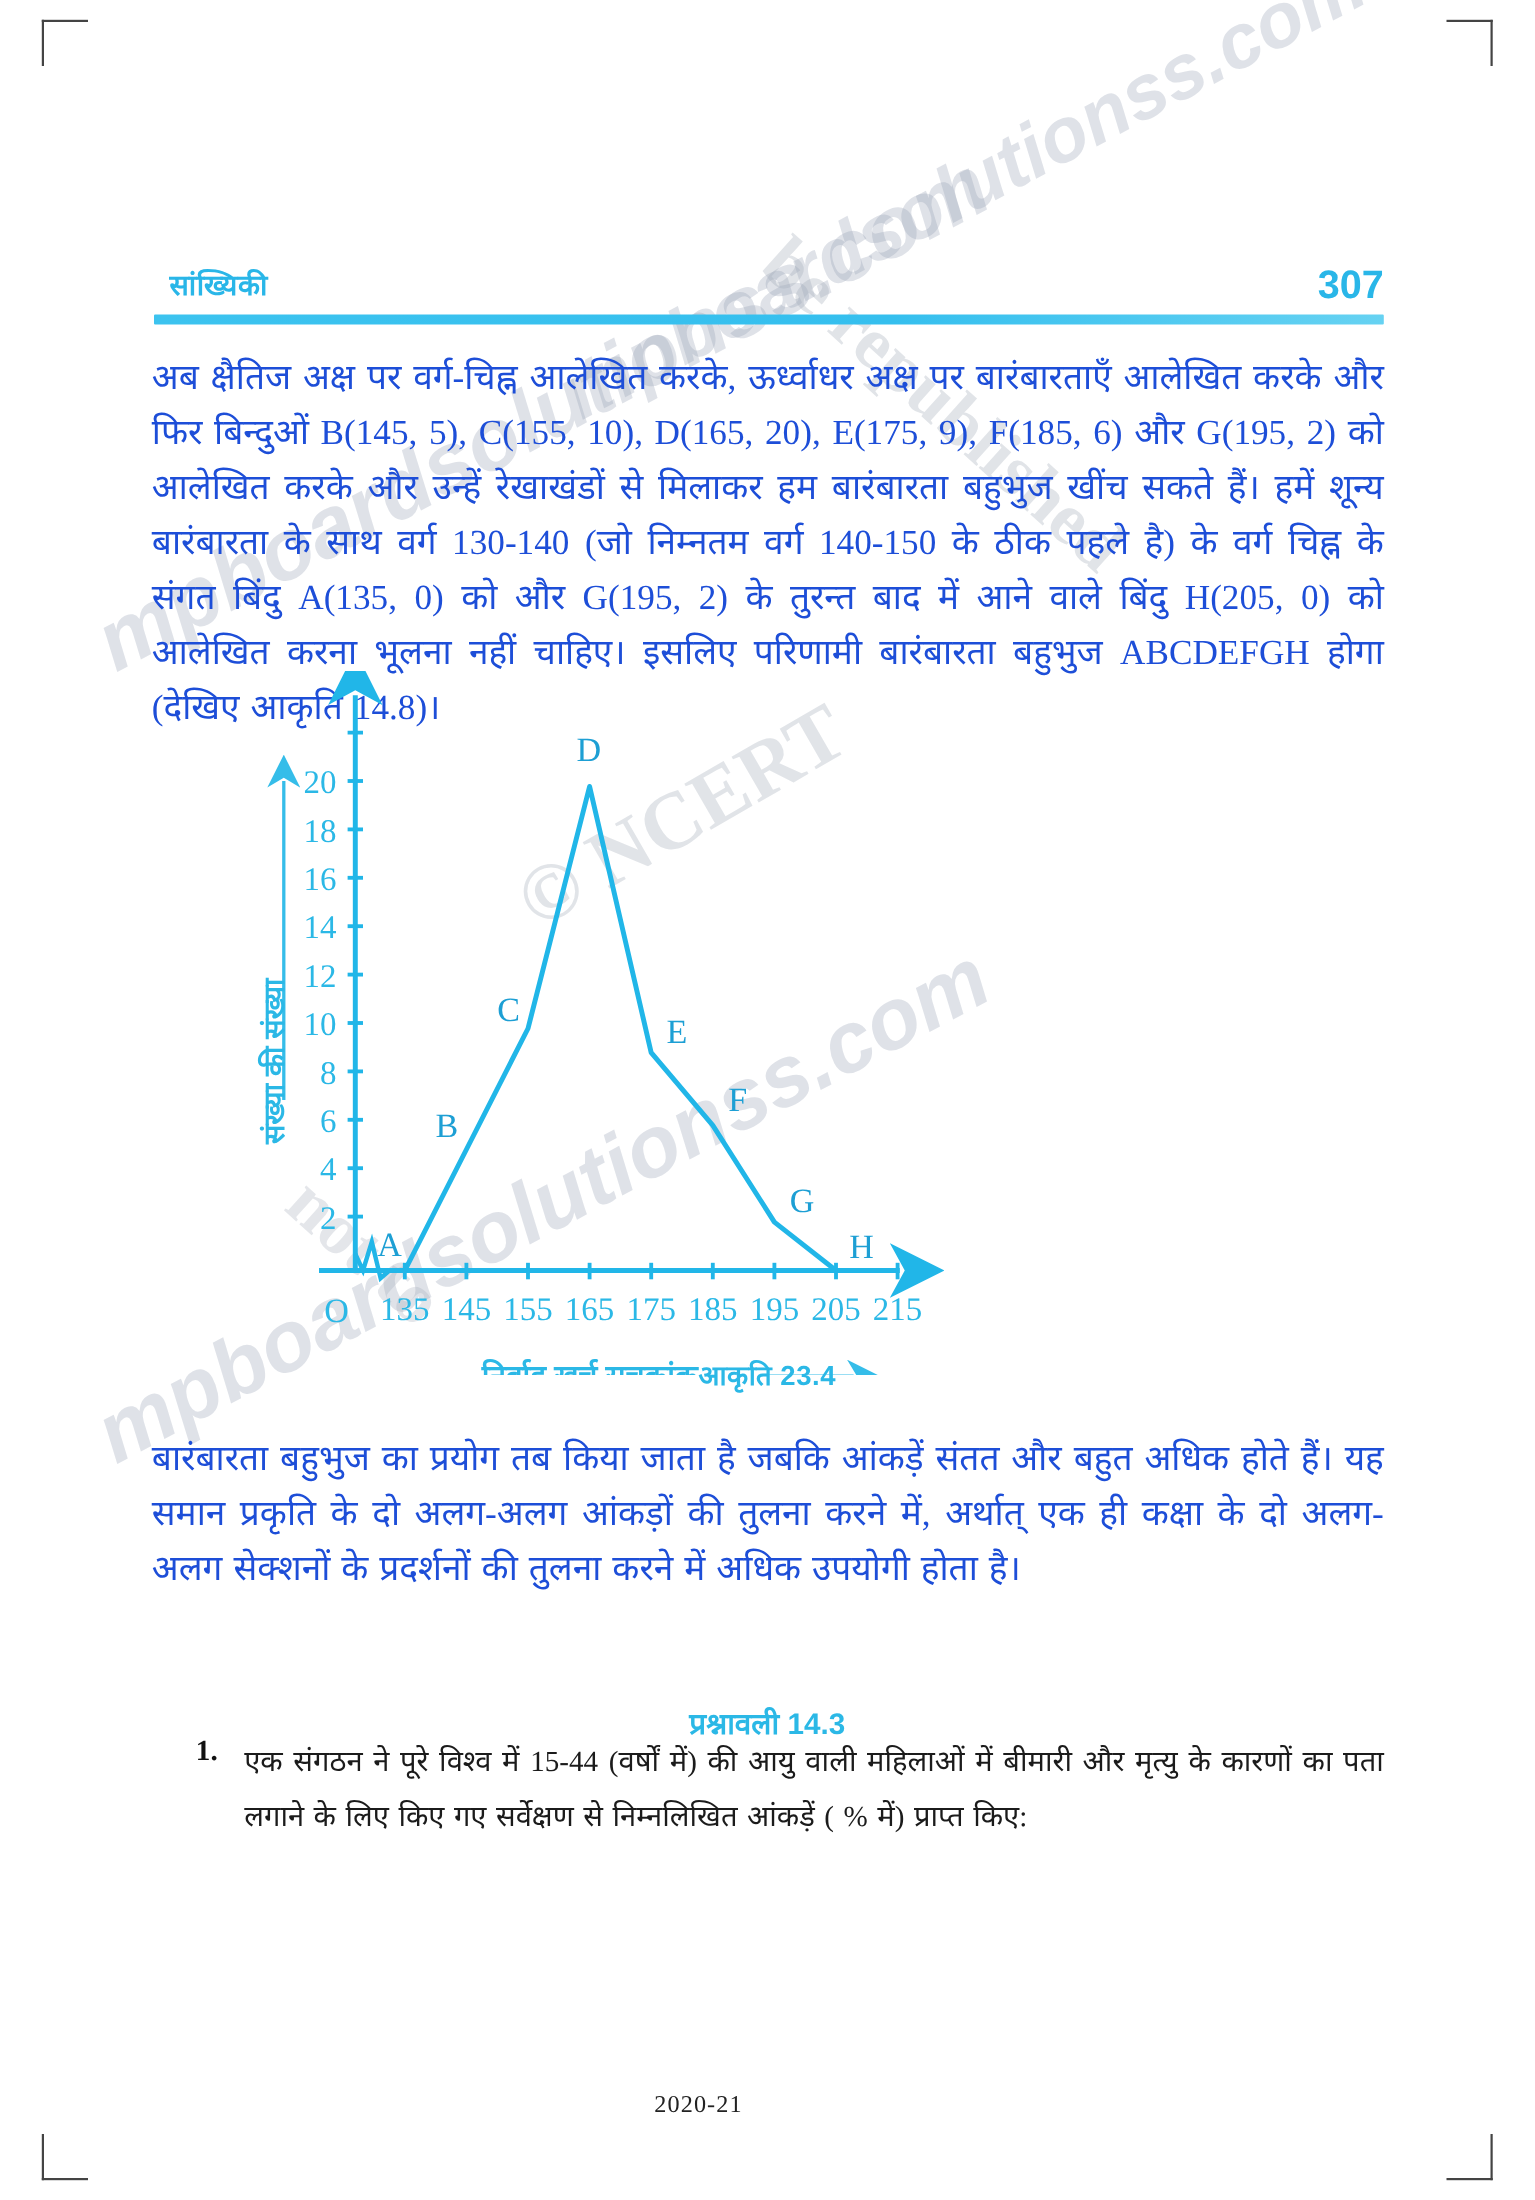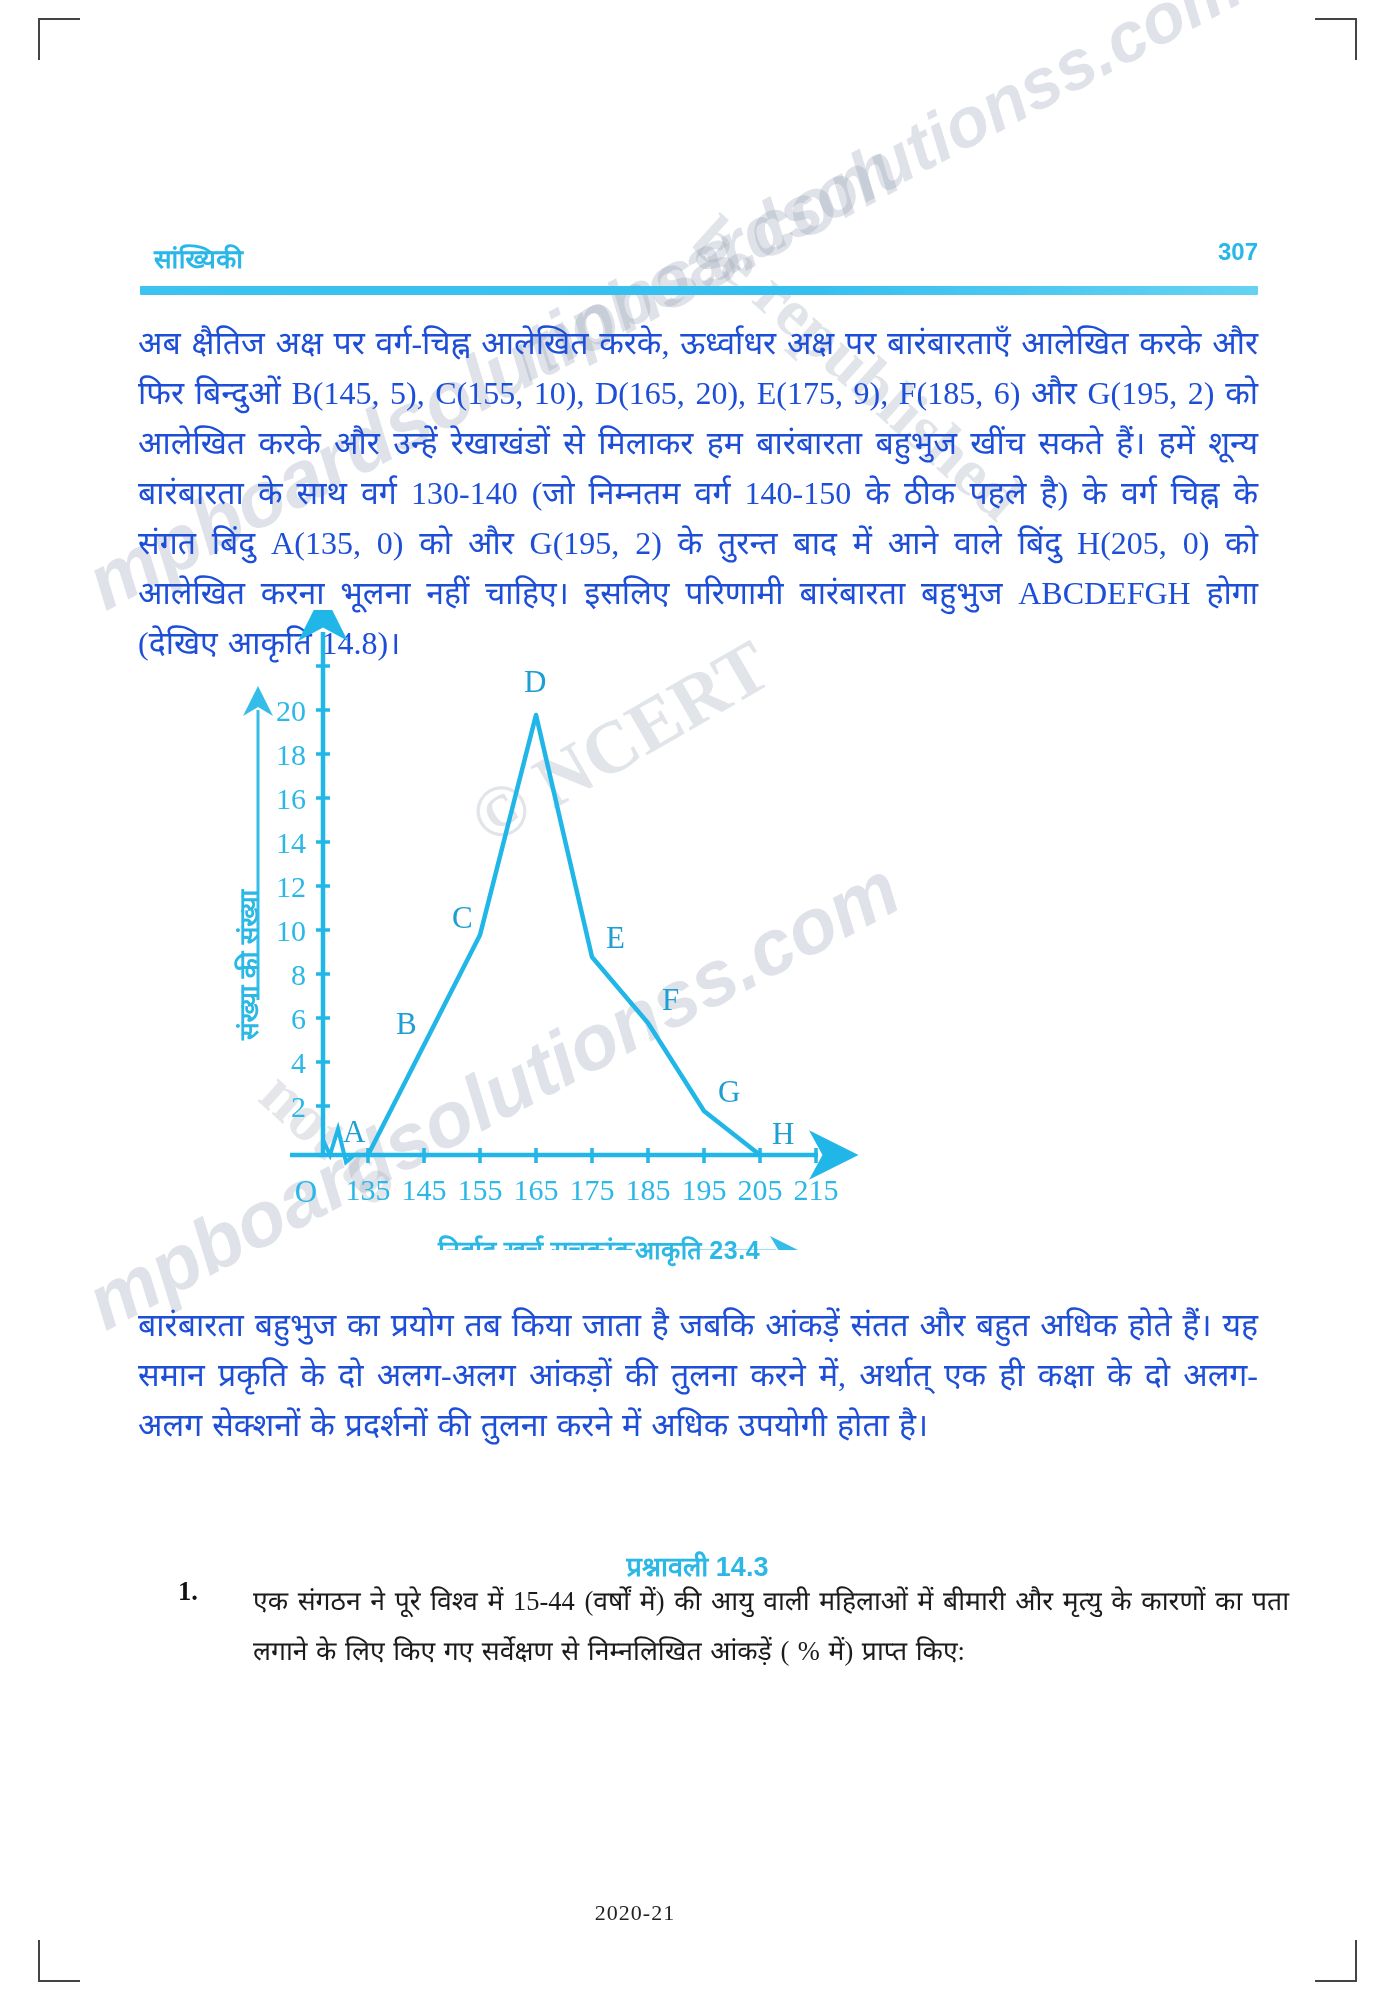--- a/index.html
+++ b/index.html
@@ -22,21 +22,21 @@
   
   .header{position:absolute;left:138px;top:240px;width:1120px;height:60px;}
   .header .chap{
     position:absolute;left:16px;top:0;
     font-family:"Liberation Sans", sans-serif;
     font-size:26px;font-weight:700;color:#29b6e8;letter-spacing:.5px;
   }
   .header .pno{
     position:absolute;right:0;top:-2px;
     font-family:"Liberation Sans", sans-serif;
-    font-size:24px;font-weight:700;color:#29b6e8;
+    font-size:36px;font-weight:700;color:#29b6e8;
   }
   .header .rule{
     position:absolute;left:2px;top:46px;width:1118px;height:9px;
     background:linear-gradient(90deg,#3cc3ef 0%,#35bfee 60%,#66d2f2 100%);
     border-radius:1px;
   }
 
   
   .para{
     position:absolute;
@@ -64,21 +64,21 @@
     font-size:27px;font-weight:700;color:#2bb8e6;margin-top:27px;
   }
   
   .qnum{
     position:absolute;left:178px;top:1576px;
     font-size:26.5px;font-weight:700;color:#111;
   }
   .qtext{
     position:absolute;left:222px;top:1576px;width:1036px;
     font-size:26.5px;line-height:50px;color:#1b1b1b;
-    text-align:justify;word-spacing:2px;margin-left:31px;
+    text-align:justify;word-spacing:2px;
   }
 
   
   .footer{
     position:absolute;left:0;top:1900px;width:1270px;text-align:center;
     font-size:22px;color:#222;font-family:"Liberation Serif",serif;
     letter-spacing:1px;
   }
 
   

